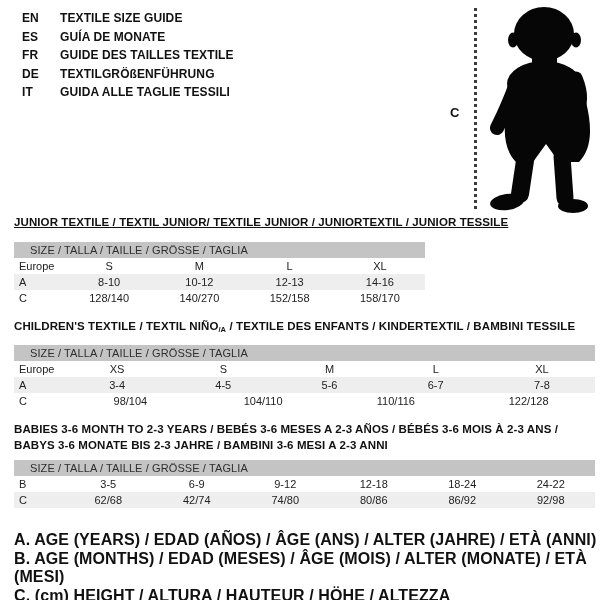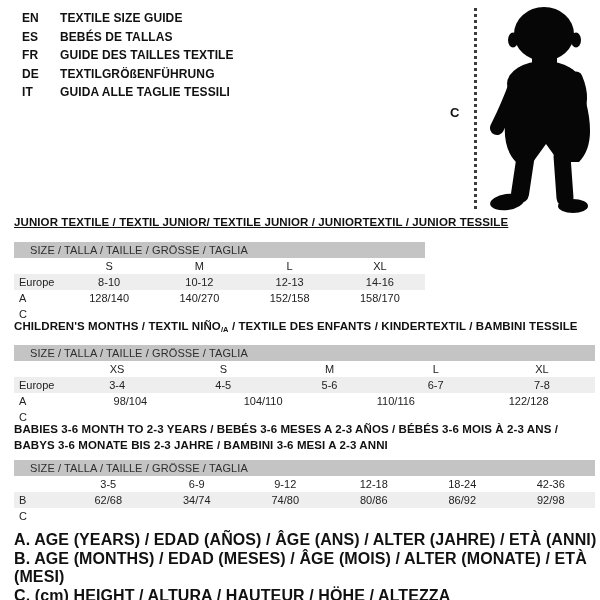--- a/index.html
+++ b/index.html
@@ -25,38 +25,38 @@
   .t3title{top:421px;line-height:16px;white-space:normal;width:575px;}
   .sub{font-size:7.5px;vertical-align:-2px;}
   
   .tbl{position:absolute;left:14px;font-size:11px;color:#222;}
   .t1{top:242px;width:411px;}
   .t2{top:345px;width:581px;}
   .t3{top:460px;width:581px;}
   .bar{height:16px;line-height:16px;background:var(--header_bar,#c4c4c4);padding-left:16px;color:#2e2e2e;font-size:11px;letter-spacing:.1px;}
   .row{display:flex;height:16px;line-height:16px;}
   .row.alt{background:var(--row_alt,#eeeeee);}
-  .lab{flex:0 0 50px;width:50px;padding-left:5px;box-sizing:border-box;margin-top:16px;}
+  .lab{flex:0 0 50px;width:50px;padding-left:5px;box-sizing:border-box;}
   .cell{flex:1;text-align:center;}
   
   .notes{position:absolute;left:14px;top:531px;font-weight:bold;font-size:16px;line-height:18.5px;letter-spacing:.1px;color:#111;}
 </style>
 </head>
 <body>
 
 <div id="canvas">
 
   <div class="langs">
     <div class="lang-row">
       <span class="lang-code">EN</span>
       <span class="lang-label">TEXTILE SIZE GUIDE</span>
     </div>
     <div class="lang-row">
       <span class="lang-code">ES</span>
-      <span class="lang-label">BEBÉS DE TALLAS</span>
+      <span class="lang-label">GUÍA DE MONATE</span>
     </div>
     <div class="lang-row">
       <span class="lang-code">FR</span>
       <span class="lang-label">GUIDE DES TAILLES TEXTILE</span>
     </div>
     <div class="lang-row">
       <span class="lang-code">DE</span>
       <span class="lang-label">TEXTILGRÖßENFÜHRUNG</span>
     </div>
     <div class="lang-row">
@@ -111,21 +111,21 @@
     <div class="row">
       <span class="lab">C</span>
       <span class="cell">128/140</span>
       <span class="cell">140/270</span>
       <span class="cell">152/158</span>
       <span class="cell">158/170</span>
     </div>
   </div>
 
   <div class="tbl-title t2title">
-    <span>CHILDREN'S MONTHS / TEXTIL NIÑO</span><span class="sub">/A</span><span> / TEXTILE DES ENFANTS / KINDERTEXTIL / BAMBINI TESSILE</span>
+    <span>CHILDREN'S TEXTILE / TEXTIL NIÑO</span><span class="sub">/A</span><span> / TEXTILE DES ENFANTS / KINDERTEXTIL / BAMBINI TESSILE</span>
   </div>
   <div class="tbl t2">
     <div class="bar">SIZE / TALLA / TAILLE / GRÖSSE / TAGLIA</div>
     <div class="row">
       <span class="lab">Europe</span>
       <span class="cell">XS</span>
       <span class="cell">S</span>
       <span class="cell">M</span>
       <span class="cell">L</span>
       <span class="cell">XL</span>
@@ -153,26 +153,26 @@
   </div>
   <div class="tbl t3">
     <div class="bar">SIZE / TALLA / TAILLE / GRÖSSE / TAGLIA</div>
     <div class="row">
       <span class="lab">B</span>
       <span class="cell">3-5</span>
       <span class="cell">6-9</span>
       <span class="cell">9-12</span>
       <span class="cell">12-18</span>
       <span class="cell">18-24</span>
-      <span class="cell">42-36</span>
+      <span class="cell">24-22</span>
     </div>
     <div class="row alt">
       <span class="lab">C</span>
       <span class="cell">62/68</span>
-      <span class="cell">34/74</span>
+      <span class="cell">42/74</span>
       <span class="cell">74/80</span>
       <span class="cell">80/86</span>
       <span class="cell">86/92</span>
       <span class="cell">92/98</span>
     </div>
   </div>
 
   <div class="notes">
     <div>A. AGE (YEARS) / EDAD (AÑOS) / ÂGE (ANS) / ALTER (JAHRE) / ETÀ (ANNI)</div>
     <div>B. AGE (MONTHS) / EDAD (MESES) / ÂGE (MOIS) / ALTER (MONATE) / ETÀ (MESI)</div>

